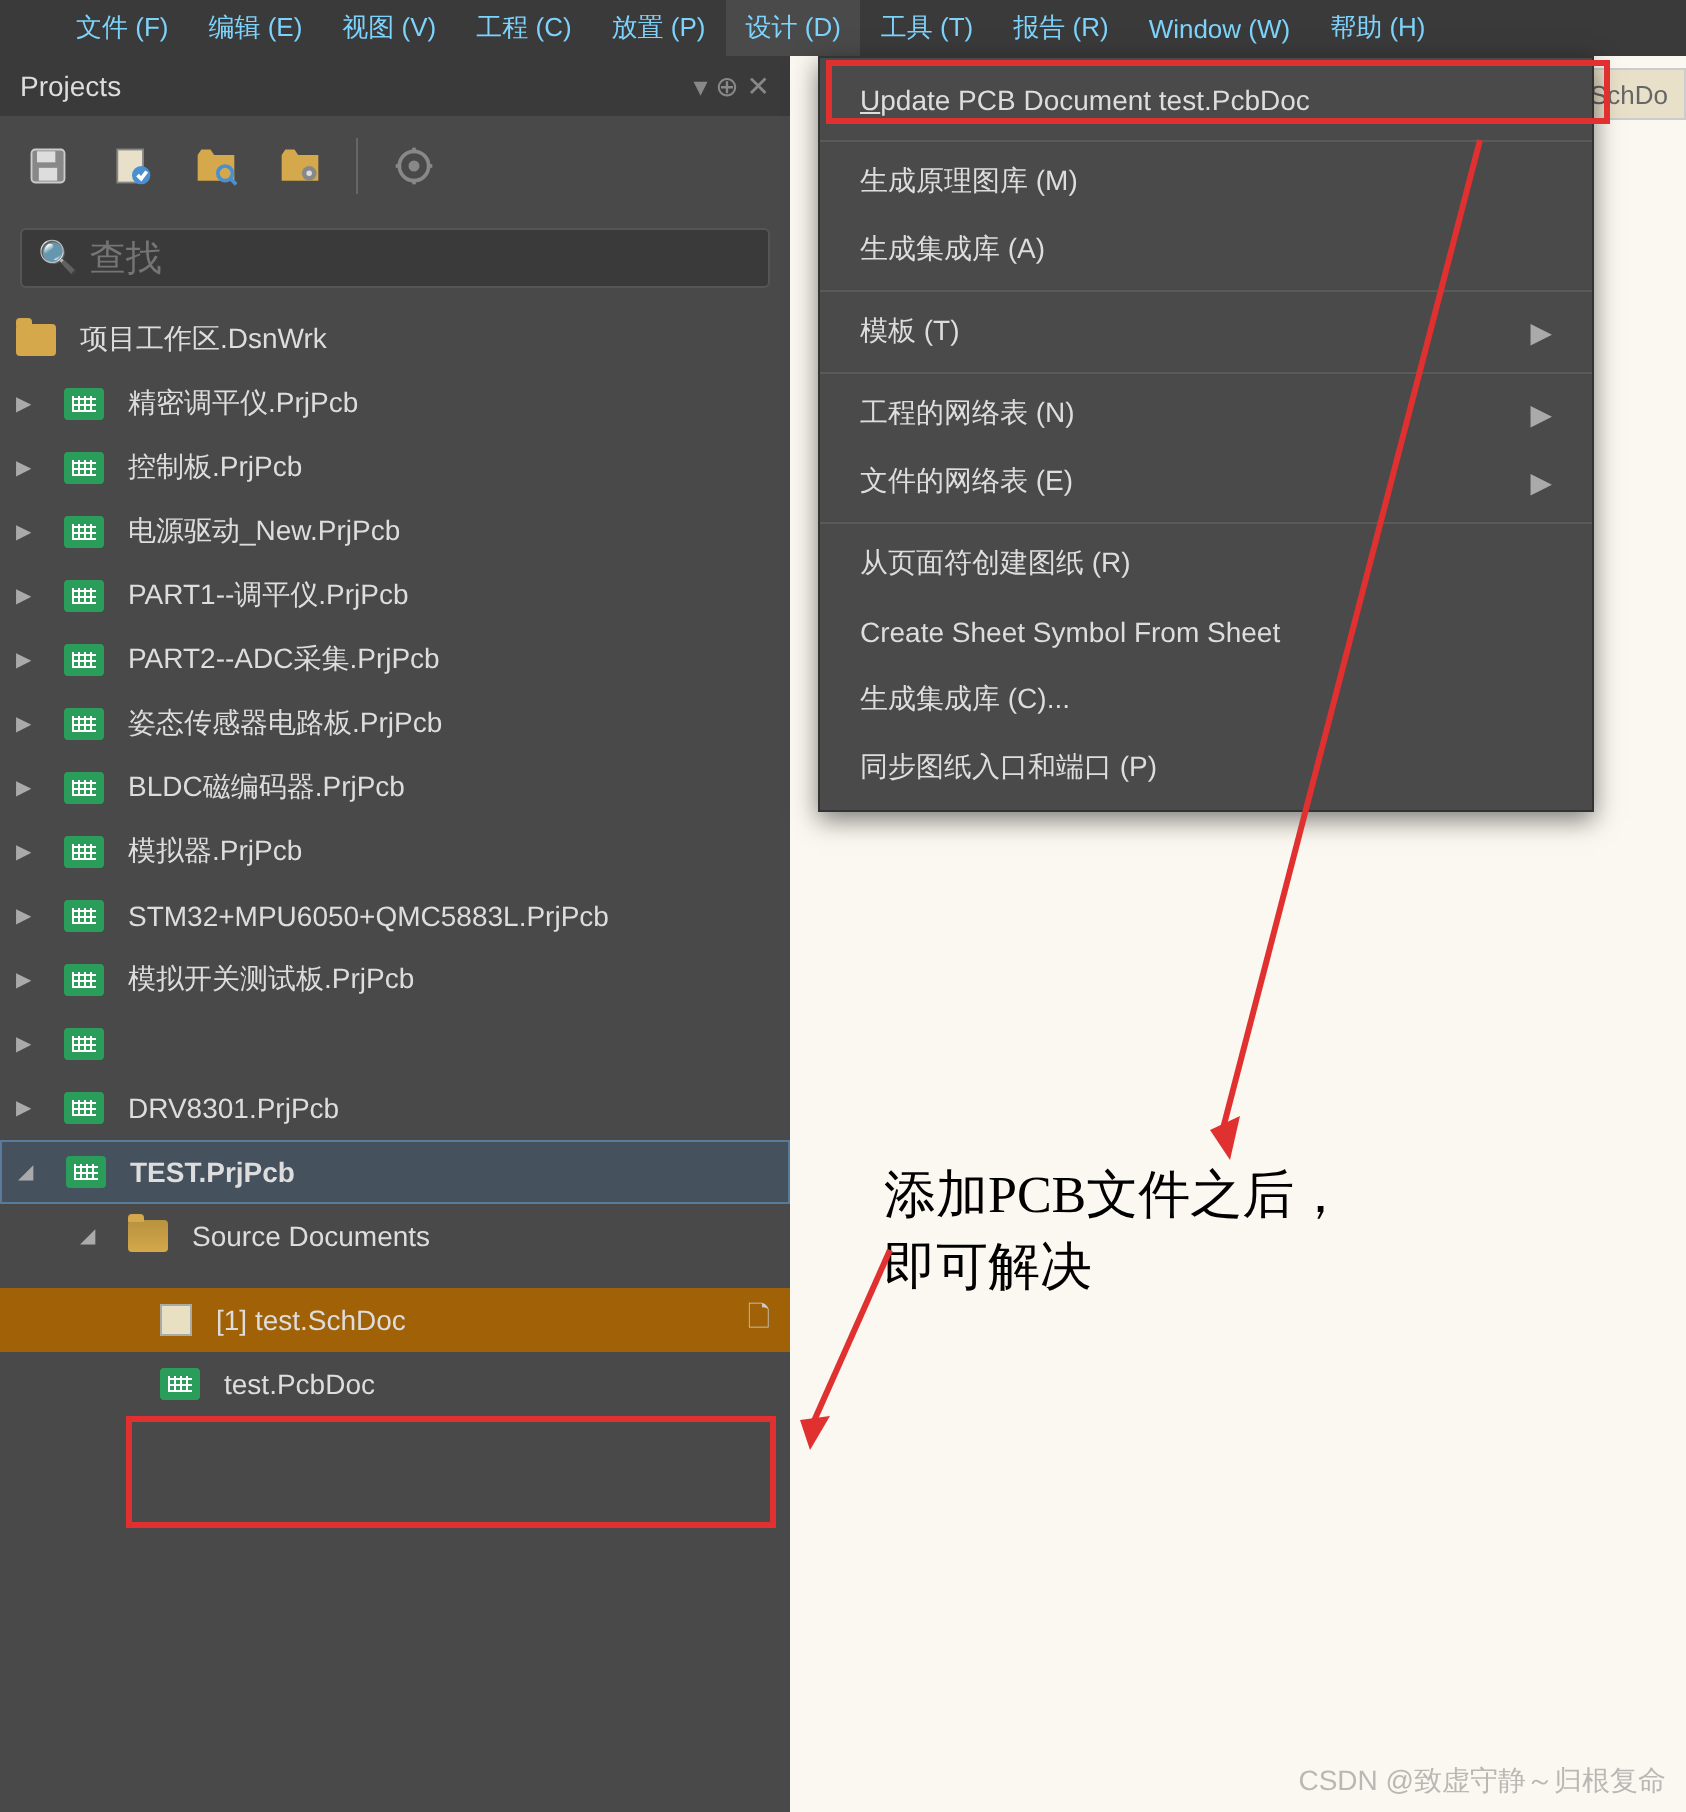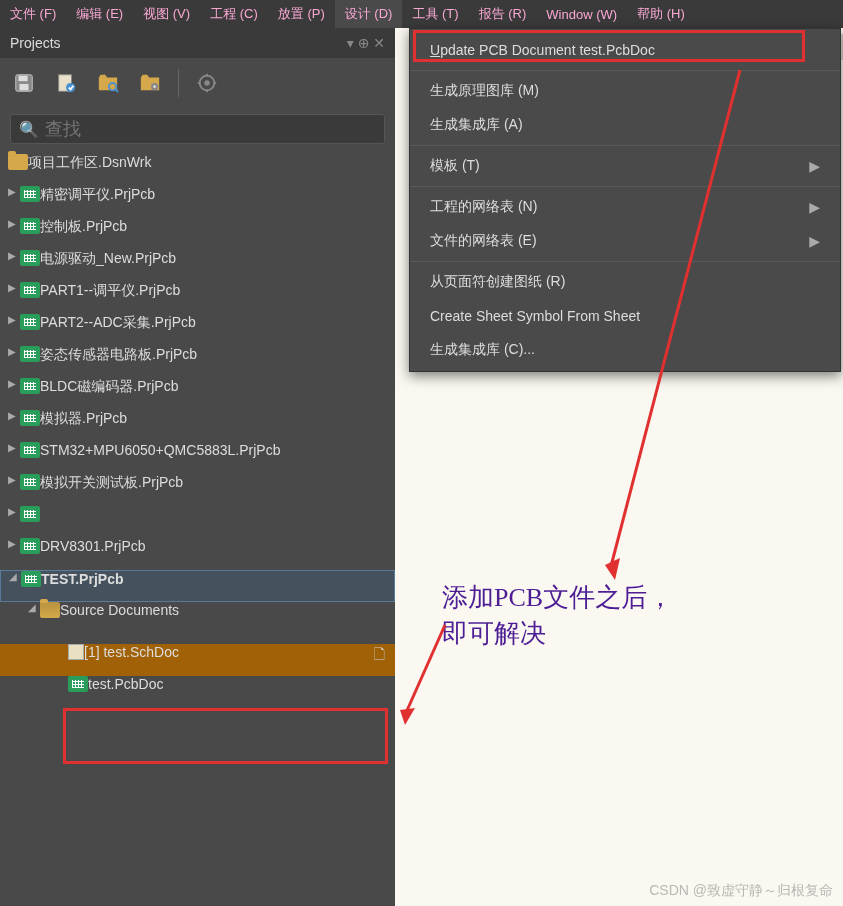--- a/index.html
+++ b/index.html
@@ -1,59 +1,59 @@
 <!DOCTYPE html>
 <html><head>
 <meta charset="utf-8">
 <style>
 * { margin: 0; padding: 0; box-sizing: border-box; font-family: "Microsoft YaHei", Arial, sans-serif; }
 body { width: 843px; height: 906px; background: #f5f5f0; overflow: hidden; position: relative; }
 
-.menubar { height: 28px; background: #3a3a3a; display: flex; align-items: center; color: #f9a8d4; font-size: 13px; }
+.menubar { height: 28px; background: #3a3a3a; display: flex; align-items: center; color: #7dd3fc; font-size: 13px; padding-left: 28px; }
 .menubar-item { padding: 5px 10px; cursor: pointer; }
 .menubar-item.active { background: #4a4a4a; }
 
 .panel-header { height: 30px; background: #3a3a3a; display: flex; align-items: center; padding: 0 10px; color: #ddd; font-size: 14px; justify-content: space-between; }
 .panel-header-icons { display: flex; gap: 8px; color: #888; }
 
 .toolbar { height: 50px; background: #494949; display: flex; align-items: center; padding: 0 10px; gap: 14px; }
 .toolbar-icon { width: 28px; height: 28px; display: flex; align-items: center; justify-content: center; cursor: pointer; }
 
 .search-bar { margin: 6px 10px; height: 30px; background: #3a3a3a; border: 1px solid #555; border-radius: 3px; display: flex; align-items: center; padding: 0 8px; }
 .search-input { flex: 1; background: transparent; border: none; color: #fca5a5; font-size: 18px; outline: none; margin-left: 6px; }
 
 .sidebar { width: 395px; background: #494949; height: calc(906px - 28px); float: left; display: flex; flex-direction: column; }
 .tree { flex: 1; overflow: auto; padding: 4px 0; color: #ddd; font-size: 14px; }
 
-.tree-row { height: 32px; display: flex; padding-left: 8px; gap: 0; cursor: pointer; white-space: nowrap; }
+.tree-row { height: 32px; display: flex; align-items: center; padding-left: 8px; gap: 12px; cursor: pointer; white-space: nowrap; }
 .tree-row.active-proj { border: 1px solid #5a7a9a; background:#45525e }
 .tree-row.highlight-doc { background: #a16207; margin-top: 10px; }
 .tree-row .arrow { width: 12px; color: #aaa; font-size: 10px; }
 .tree-row .indent { width: 20px; }
 .tree-row .indent3 { width: 60px; }
 .icon-folder { width: 20px; height: 16px; background: #d4a84b; border-radius: 2px; position: relative; }
 .icon-folder::before { content:''; position:absolute; top:-3px; left:0; width:8px; height:4px; background:#d4a84b; border-radius:2px 2px 0 0; }
 .icon-folder.open { background: linear-gradient(#b8923f,#d4a84b); }
 .icon-pcb { width: 20px; height: 16px; background: #2a9d5a; border-radius: 2px; display:flex; align-items:center; justify-content:center; }
 .icon-pcb::after { content:''; width:12px; height:8px; background: repeating-linear-gradient(90deg,#fff 0 1px, transparent 1px 3px), repeating-linear-gradient(0deg,#fff 0 1px, transparent 1px 3px); }
 .icon-sch { width: 16px; height: 16px; background: #e8e0c0; border: 1px solid #aaa; }
 .tree-label { flex: 1; overflow: hidden; text-overflow: ellipsis; }
 .doc-icon-right { margin-right: 10px; color: #ccc; }
 
-.dropdown-menu { position: absolute; left: 409px; top: 28px; width: 432px; background: #4a4a4a; border: 1px solid #333; box-shadow: 0 4px 12px rgba(0,0,0,0.5); z-index: 100; padding: 4px 0; }
+.dropdown-menu { position: absolute; left: 409px; top: 28px; width: 388px; background: #4a4a4a; border: 1px solid #333; box-shadow: 0 4px 12px rgba(0,0,0,0.5); z-index: 100; padding: 4px 0; }
 .dropdown-item { height: 34px; display: flex; align-items: center; padding: 0 20px; color: #ddd; font-size: 14px; cursor: pointer; justify-content: space-between; }
 .dropdown-sep { height: 1px; background: #5a5a5a; margin: 3px 0; }
 .dropdown-item .arrow-r { color: #aaa; }
 
 .content-area { position: absolute; left: 395px; top: 28px; width: 448px; height: calc(906px - 28px); background: #faf8f0; }
 .content-tab { position: absolute; right: 0; top: 6px; height: 26px; background: #e8e0c8; padding: 4px 8px; font-size: 13px; color: #666; border: 1px solid #ccc; }
 
 .red-box1 { position: absolute; left: 413px; top: 30px; width: 392px; height: 32px; border: 3px solid #e03030; z-index: 200; pointer-events: none; }
 .red-box2 { position: absolute; left: 63px; top: 708px; width: 325px; height: 56px; border: 3px solid #e03030; z-index: 200; pointer-events: none; }
-.annotation-text { position: absolute; left: 442px; top: 580px; color: #4c1d95; font-size: 26px; line-height: 1.4; z-index: 150; font-family: "SimSun", serif; }
+.annotation-text { position: absolute; left: 442px; top: 580px; color: #000000; font-size: 26px; line-height: 1.4; z-index: 150; font-family: "SimSun", serif; }
 .watermark { position: absolute; right: 10px; bottom: 6px; color: rgba(120,120,120,0.5); font-size: 14px; }
 
 .arrow-svg { position: absolute; z-index: 180; pointer-events: none; }
 </style>
 </head>
 <body>
 
 <div class="menubar">
   <div class="menubar-item">文件 (F)</div>
   <div class="menubar-item">编辑 (E)</div>
@@ -243,20 +243,23 @@
   <div class="dropdown-sep"></div>
   <div class="dropdown-item">
       <span>从页面符创建图纸 (R)</span>
     </div>
   <div class="dropdown-item">
       <span>Create Sheet Symbol From Sheet</span>
     </div>
   <div class="dropdown-item">
       <span>生成集成库 (C)...</span>
     </div>
+  <div class="dropdown-item">
+      <span>同步图纸入口和端口 (P)</span>
+    </div>
 </div>
 
 <div class="red-box1"></div>
 <div class="red-box2"></div>
 <div class="annotation-text" style="white-space:pre-line">添加PCB文件之后，
 即可解决</div>
 
 <svg class="arrow-svg" style="left:560px; top:60px;" width="200" height="520">
   <line x1="180" y1="10" x2="50" y2="510" stroke="#e03030" stroke-width="3"></line>
   <polygon points="45,505 60,498 55,520" fill="#e03030"></polygon>

